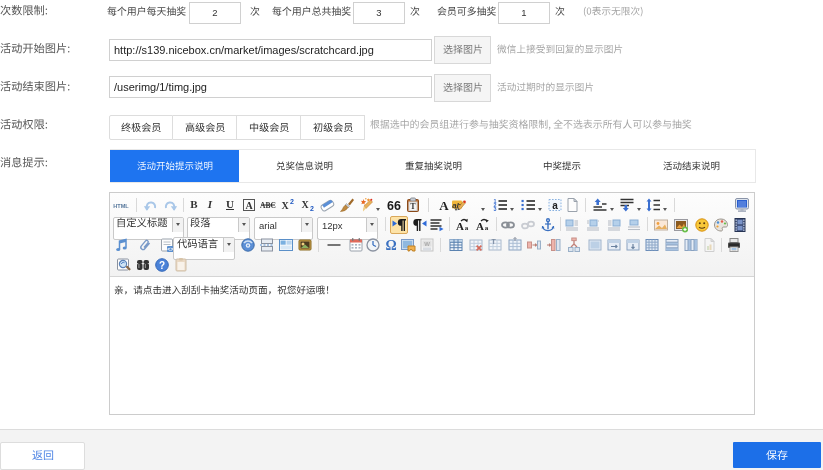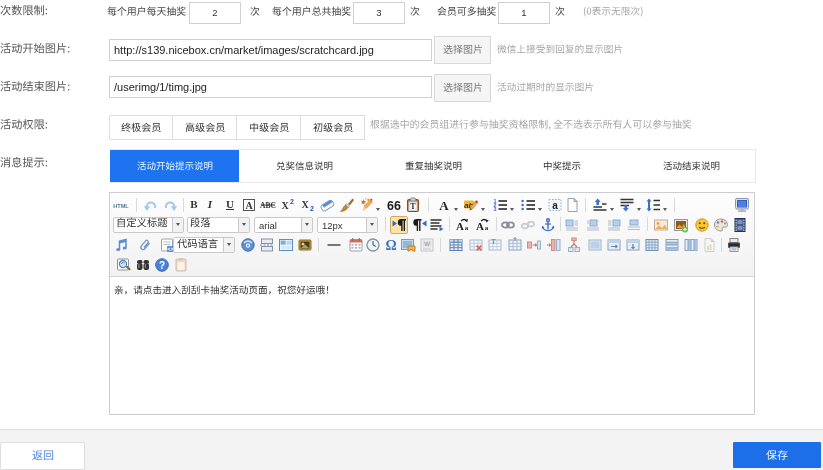--- a/index.html
+++ b/index.html
@@ -19,21 +19,21 @@
 #content { position:absolute; left:0; top:85px; width:644px; height:136px; background:#fff; font-size:9.5px; color:#333; padding:7px 2px; }
 #footer { position:absolute; left:0; top:429px; width:823px; height:41px; background:#f3f3f3; border-top:1px solid #dcdcdc; }
 #back { position:absolute; left:0px; top:12px; width:85px; height:28px; background:#fff; border:1px solid #ddd; border-radius:2px; color:#4a82e4; text-align:center; line-height:26px; font-size:10.5px; }
 #save { position:absolute; left:733px; top:12px; width:88px; height:26px; background:#1c6fe8; border-radius:1px; color:#fff; text-align:center; line-height:26px; font-size:10.5px; }
 .ti { position:absolute; width:16px; height:16px; }
 .ti svg { display:block; }
 .ti.hl { background:#fde3a7; border:1px solid #d9a75a; border-radius:2px; width:18px; height:18px; padding:0px; margin:-1px 0 0 -1px; }
 .tt { position:absolute; width:16px; height:16px; font-size:11px; color:#333; text-align:center; line-height:15px; font-family:"Liberation Serif",serif; }
 .tsep { position:absolute; width:1px; height:14px; background:#d9d9d9; }
 .dd { position:absolute; width:0; height:0; border:2.6px solid transparent; border-top:3.4px solid #555; margin-top:5px; }
-.tsel { position:absolute; height:16px; border:1px solid #c9c9c9; background:#fff; border-radius:2px; }
+.tsel { position:absolute; height:23px; border:1px solid #c9c9c9; background:#fff; border-radius:2px; }
 .tsel i { position:absolute; left:4px; top:1px; font-style:normal; font-size:9.5px; color:#333; line-height:14px; white-space:nowrap; }
 .tsel u { position:absolute; right:0; top:0; width:11px; height:14px; border-left:1px solid #c9c9c9; background:#f2f2f2; }
 .tsel u:after { content:""; position:absolute; left:2.5px; top:5px; border:2.8px solid transparent; border-top:3.6px solid #555; }
 </style>
 </head>
 <body>
 
 <input class="inp numinp" style="left: 189px; top: 2px;" value="2" readonly="">
 
 <input class="inp numinp" style="left: 353px; top: 2px;" value="3" readonly="">
@@ -148,21 +148,21 @@
           <text x="8" y="12" font-size="8" text-anchor="middle" fill="#333" font-weight="bold" font-family="Liberation Serif">T</text>
         </svg>
       </b>
       <b class="tsep" style="left:318px;top:5px"></b>
       <b class="ti" style="left:326px;top:4px">
         <svg width="16" height="16" viewBox="0 0 16 16">
           <text x="8" y="12.5" font-size="13" text-anchor="middle" fill="#222" font-family="Liberation Serif">A</text>
         </svg>
       </b>
       <b class="dd" style="left:344px;top:10px"></b>
-      <b class="ti" style="left:353px;top:4px">
+      <b class="ti" style="left:341px;top:4px">
         <svg width="16" height="16" viewBox="0 0 16 16">
           <rect x="1" y="3.5" width="10" height="8" fill="#f0b63a" rx="1"></rect>
           <text x="5.8" y="10.5" font-size="8" text-anchor="middle" fill="#333" font-weight="bold" font-style="italic">ab</text>
           <path d="M7 11 L12.5 4 L14.5 5.8 L9 12.5 Z" fill="#e8b05a" stroke="#b07820" stroke-width="0.6"></path>
           <circle cx="13.6" cy="4.8" r="1.2" fill="#e03020"></circle>
           <path d="M7 11 L9 12.5 L6.5 13.2 Z" fill="#444"></path>
         </svg>
       </b>
       <b class="dd" style="left:371px;top:10px"></b>
       <b class="ti" style="left:382px;top:4px">

